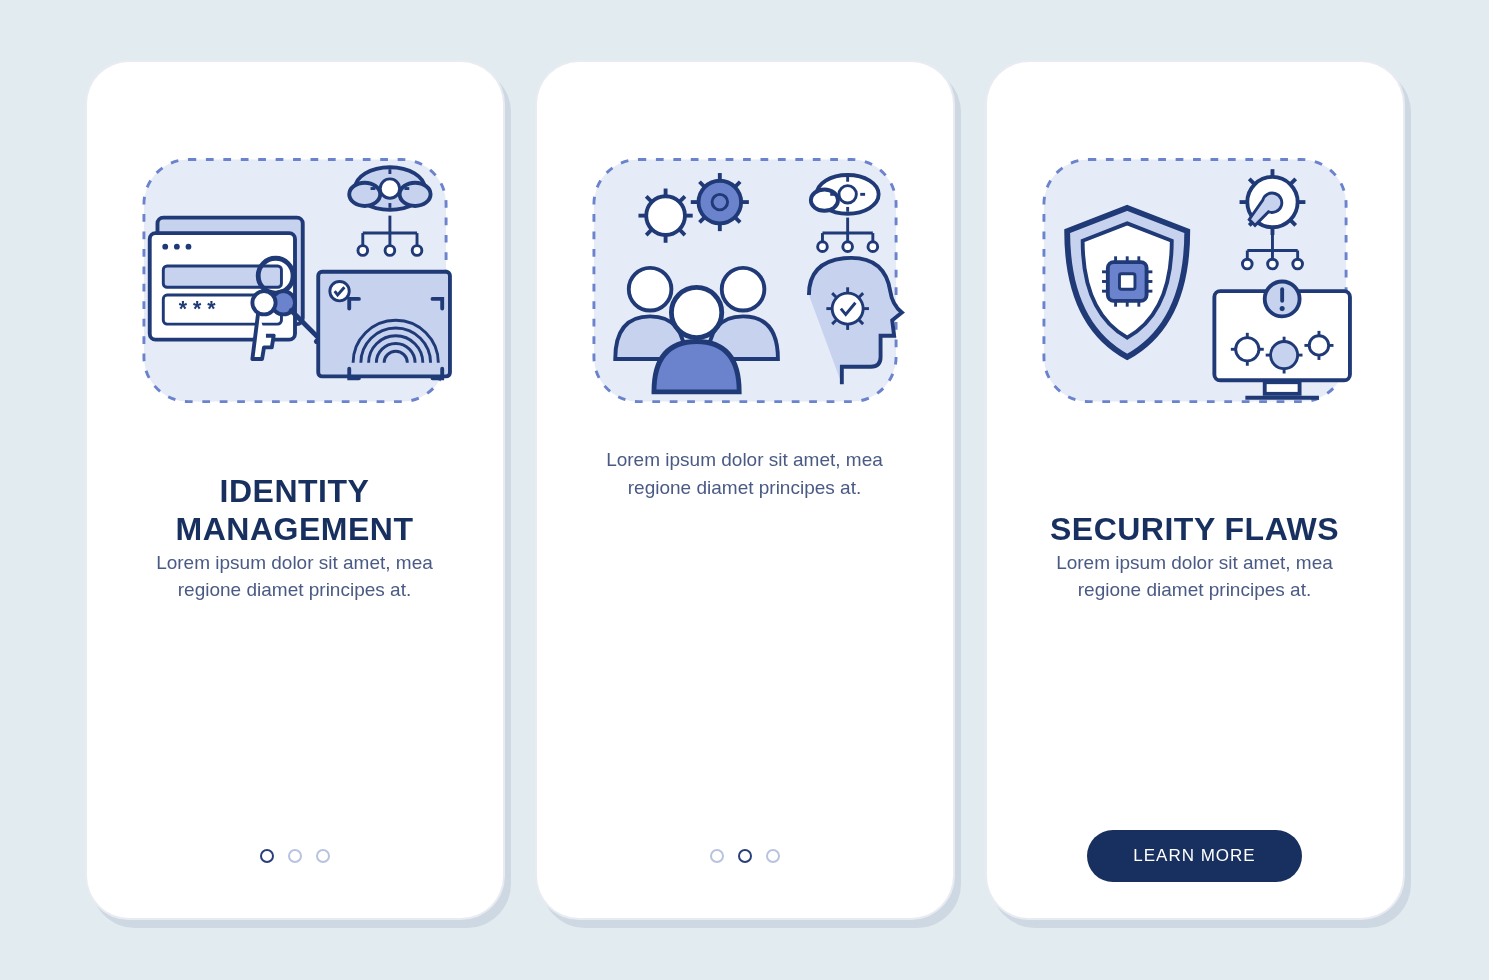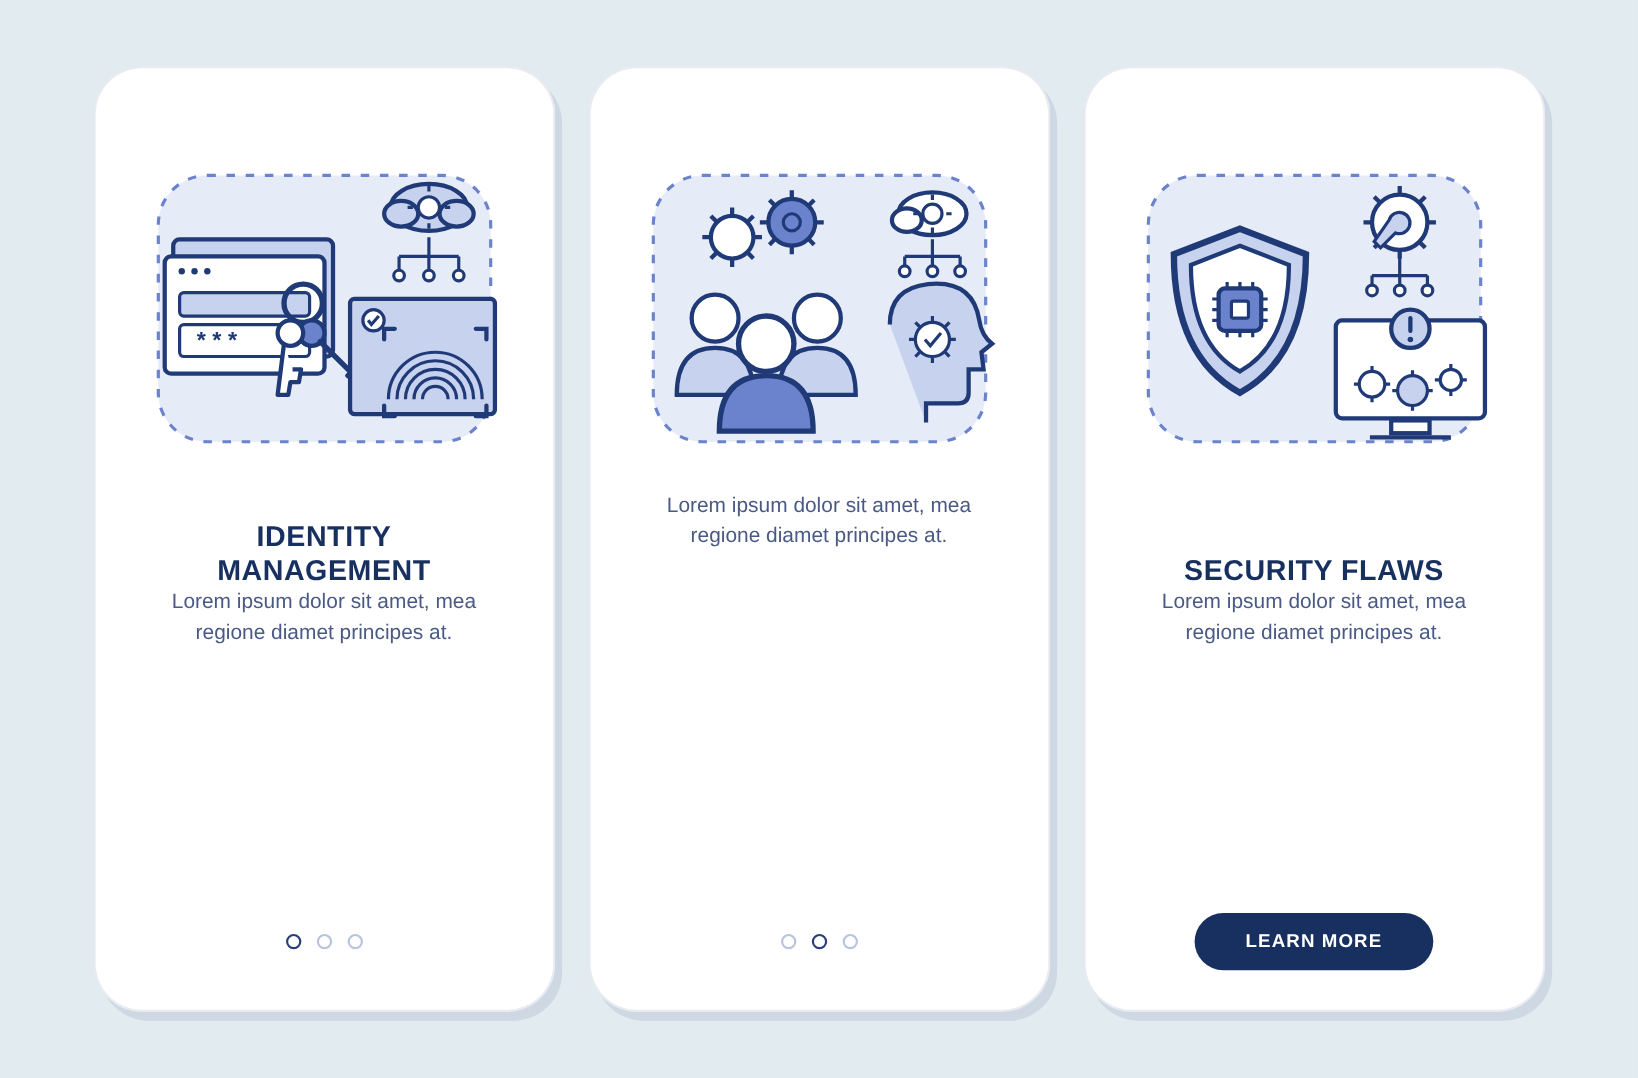--- a/index.html
+++ b/index.html
@@ -37,21 +37,21 @@
   }
   .illus-wrap {
     height:360px;
     display:flex; align-items:center; justify-content:center;
     position:relative;
   }
   .illus-wrap svg { width:100%; height:100%; }
   .title {
     text-align:center;
     font-weight:800;
-    font-size:26px;
+    font-size:32px;
     line-height:1.2;
     letter-spacing:.5px;
     text-transform:uppercase;
     color:var(--ink-dark);
     margin-top:26px;
     font-family: Arial, sans-serif;
   }
   .body {
     text-align:center;
     font-size:19px;
@@ -72,21 +72,21 @@
   }
   .dot.empty { border-color:#b8c3e0; }
   .cta {
     background:var(--ink-dark);
     color:#fff;
     border:none;
     border-radius:999px;
     padding:0 46px;
     height:52px;
     font-size:17px;
-    font-weight:700;
+    font-weight:400;
     letter-spacing:1px;
     cursor:pointer;
   }
 </style>
 </head>
 <body>
 
 <div class="stage">
 
   <div class="phone">

